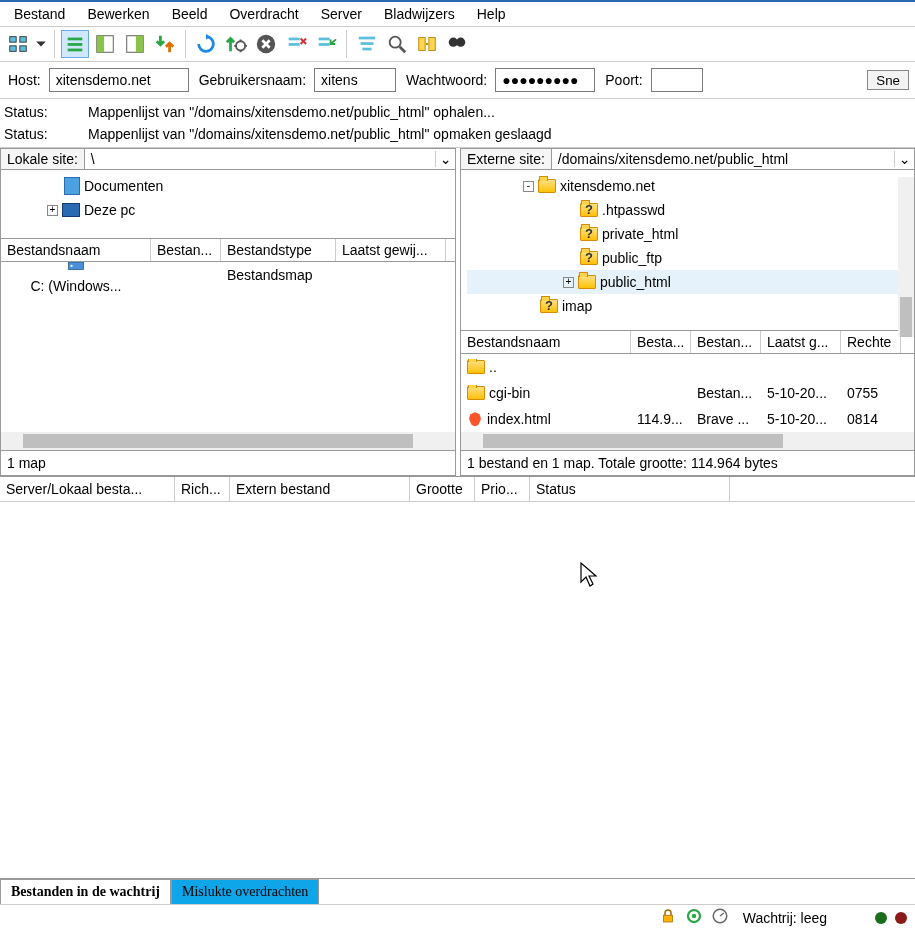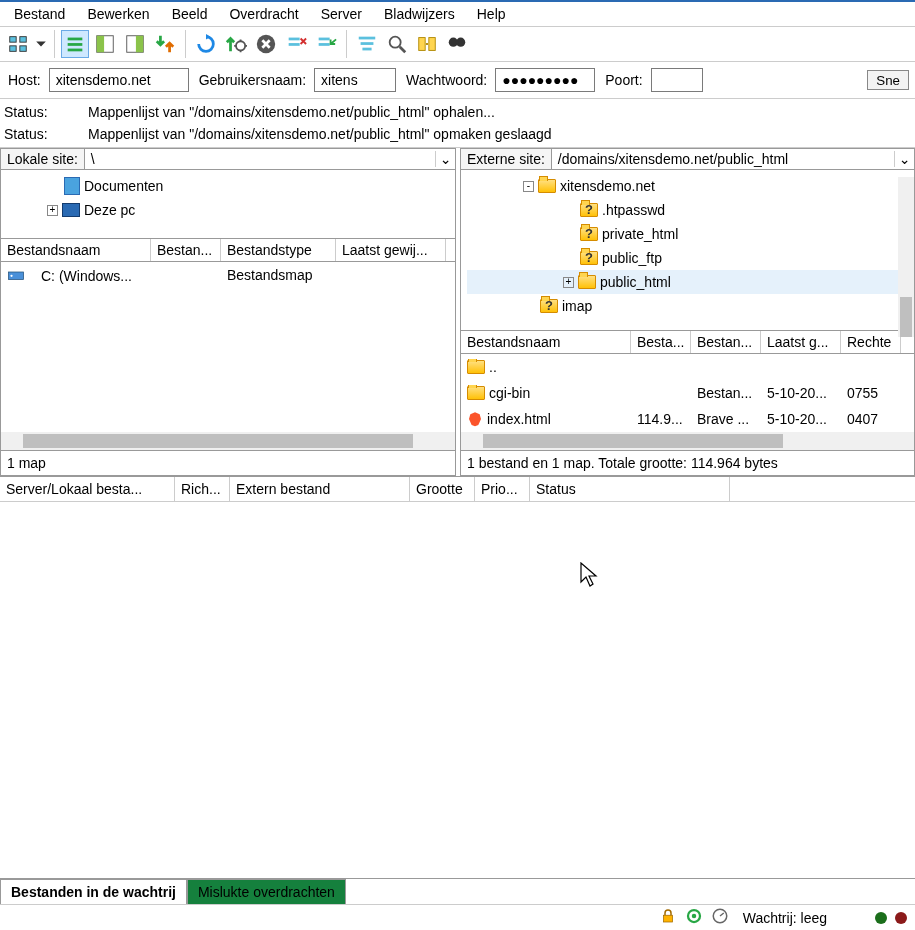--- a/index.html
+++ b/index.html
@@ -33,22 +33,22 @@
   .cols div { padding:3px 6px; border-right:1px solid #ccc; overflow:hidden; white-space:nowrap; }
   .filelist { flex:1; overflow:auto; }
   .frow { display:flex; align-items:center; height:26px; }
   .frow div { padding:0 6px; overflow:hidden; white-space:nowrap; text-overflow:ellipsis; }
   .scrollstub { height:18px; background:#f0f0f0; display:flex; }
   .scrollstub .thumb { height:14px; margin:2px 0 2px 22px; background:#bfbfbf; width:390px; }
   .summary { padding:4px 6px; border-top:1px solid #999; }
   .queuecols { display:flex; border-top:1px solid #999; border-bottom:1px solid #ccc; }
   .queuecols div { padding:4px 6px; border-right:1px solid #ccc; overflow:hidden; white-space:nowrap; }
   .queuebody { flex:1; }
-  .tabs { display:flex; border-top:1px solid #999; }
-  .tab { padding:4px 10px; border:1px solid #999; border-bottom:none; background:#15803d; margin-right:0; }
+  .tabs { display:flex; border-top:1px solid #999;font-family:Liberation Serif, serif; }
+  .tab { padding:4px 10px; border:1px solid #999; border-bottom:none; background:#0ea5e9; margin-right:0; }
   .tab.active { font-weight:bold; background:#fff; }
   .statusbar { display:flex; align-items:center; gap:8px; padding:2px 8px; border-top:1px solid #ccc; }
   .spacer { flex:1; }
   .ic { width:18px; height:18px; }
   .folder-ic { width:18px; height:14px; background:linear-gradient(#ffe082,#ffc107); border:1px solid #d58c00; border-radius:1px; display:inline-block; position:relative; }
   .folder-ic::before { content:""; position:absolute; top:-4px; left:0; width:7px; height:4px; background:#ffd54f; border:1px solid #d58c00; border-bottom:none; }
   .folder-unknown { position:relative; }
   .folder-unknown::after { content:"?"; position:absolute; left:4px; top:-2px; font-weight:bold; color:#333; font-size:13px; }
   .doc-ic { width:16px; height:18px; background:#4aa3df; border:1px solid #2a6ab3; display:inline-block; }
   .pc-ic { width:18px; height:14px; background:#2a6ab3; border:1px solid #133b6e; display:inline-block; }
@@ -216,21 +216,21 @@
         </div>
       </div>
     <div class="cols" id="lcols">
         <div style="width: 150px;">Bestandsnaam</div>
         <div style="width: 70px;">Bestan...</div>
         <div style="width: 115px;">Bestandstype</div>
         <div style="width: 110px;">Laatst gewij...</div>
       </div>
     <div class="filelist" id="lrows" style="height:370px">
         <div class="frow">
-          <div style="width: 150px; display: flex; align-items: flex-end; gap: 16px;">
+          <div style="width: 150px; display: flex; align-items: center; gap: 4px; flex-direction: column;">
             <svg class="ic" viewBox="0 0 24 24">
               <rect x="2" y="8" width="20" height="10" fill="#4a90d9" stroke="#23527c"></rect>
               <circle cx="6" cy="13" r="1.5" fill="#fff"></circle>
             </svg>
             <span>C: (Windows...</span>
           </div>
           <div style="width: 70px;"></div>
           <div style="width: 115px;">Bestandsmap</div>
           <div style="width: 110px;"></div>
         </div>
@@ -313,21 +313,21 @@
         <div class="frow">
           <div style="width: 170px; display: flex; align-items: center; gap: 4px;">
             <span class="brave-ic"><svg viewBox="0 0 24 24">
                 <path d="M12 2 L19 5 L21 12 L17 21 L12 23 L7 21 L3 12 L5 5 Z" fill="#fb542b"></path>
               </svg></span>
             <span>index.html</span>
           </div>
           <div style="width: 60px;">114.9...</div>
           <div style="width: 70px;">Brave ...</div>
           <div style="width: 80px;">5-10-20...</div>
-          <div style="width: 60px;">0407</div>
+          <div style="width: 60px;">0814</div>
         </div>
       </div>
     <div class="scrollstub">
         <div class="thumb" style="width:300px"></div>
       </div>
     <div class="summary">1 bestand en 1 map. Totale grootte: 114.964 bytes</div>
   </div>
 </div>
 
 <div class="queuecols" id="qcols">

